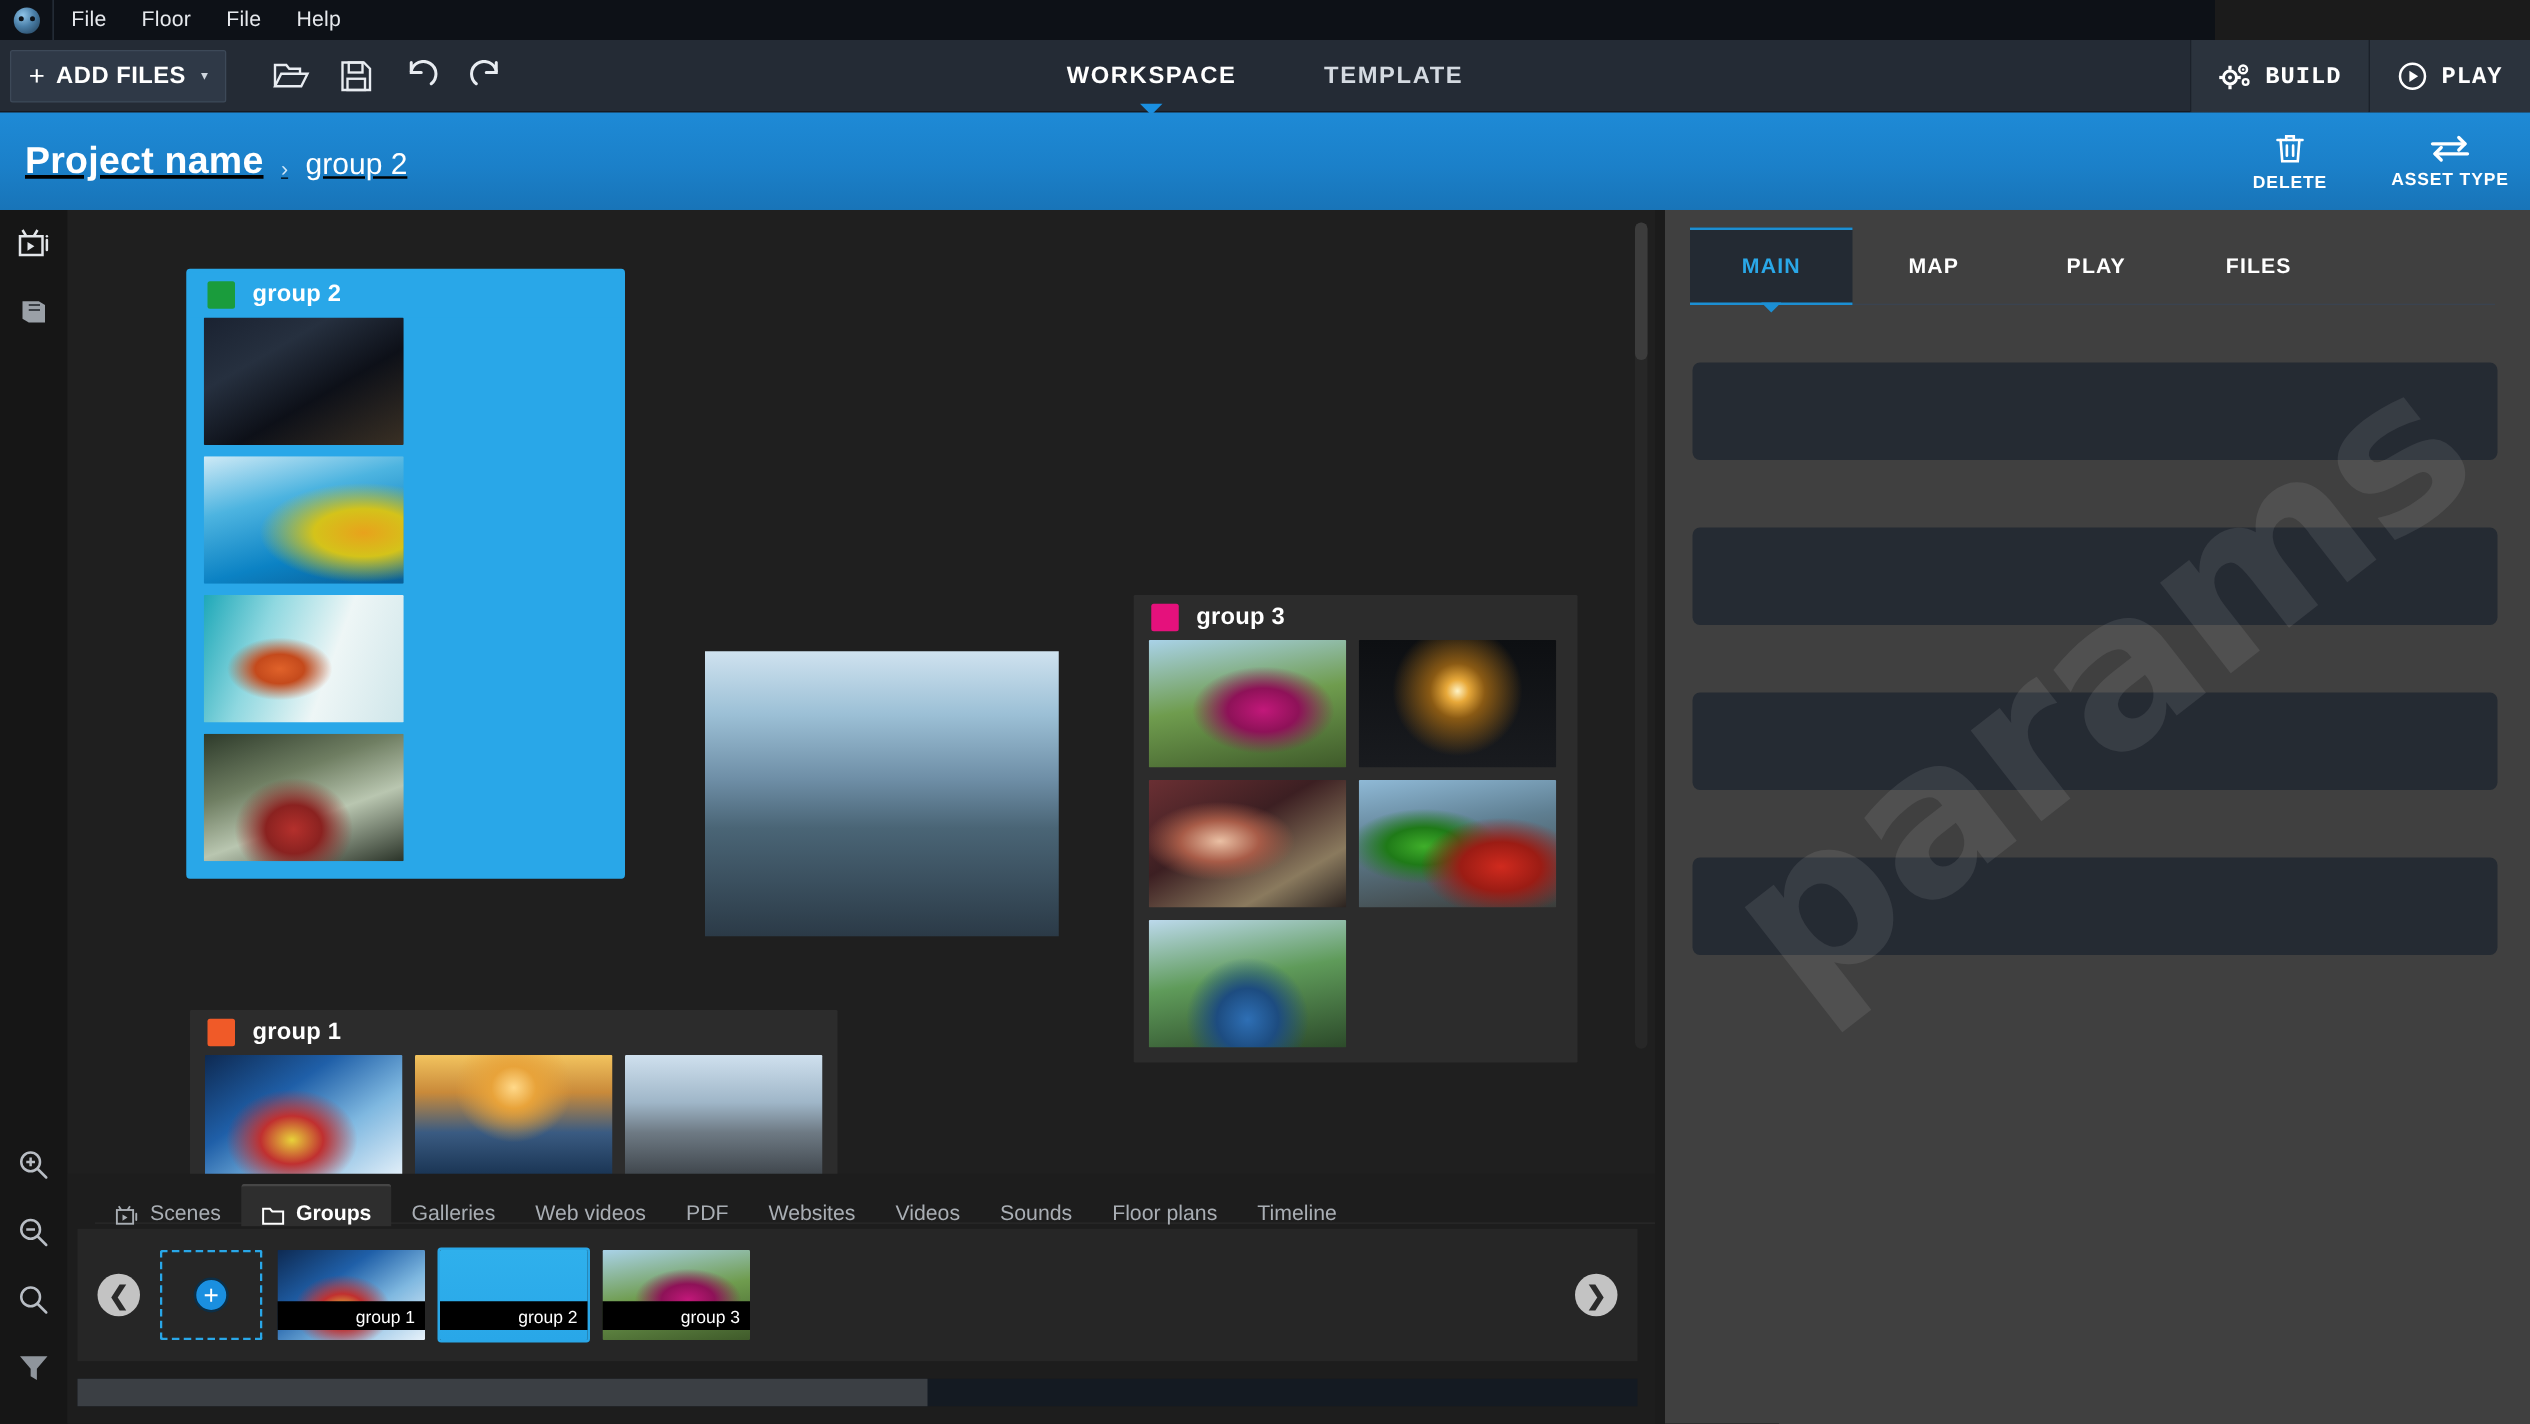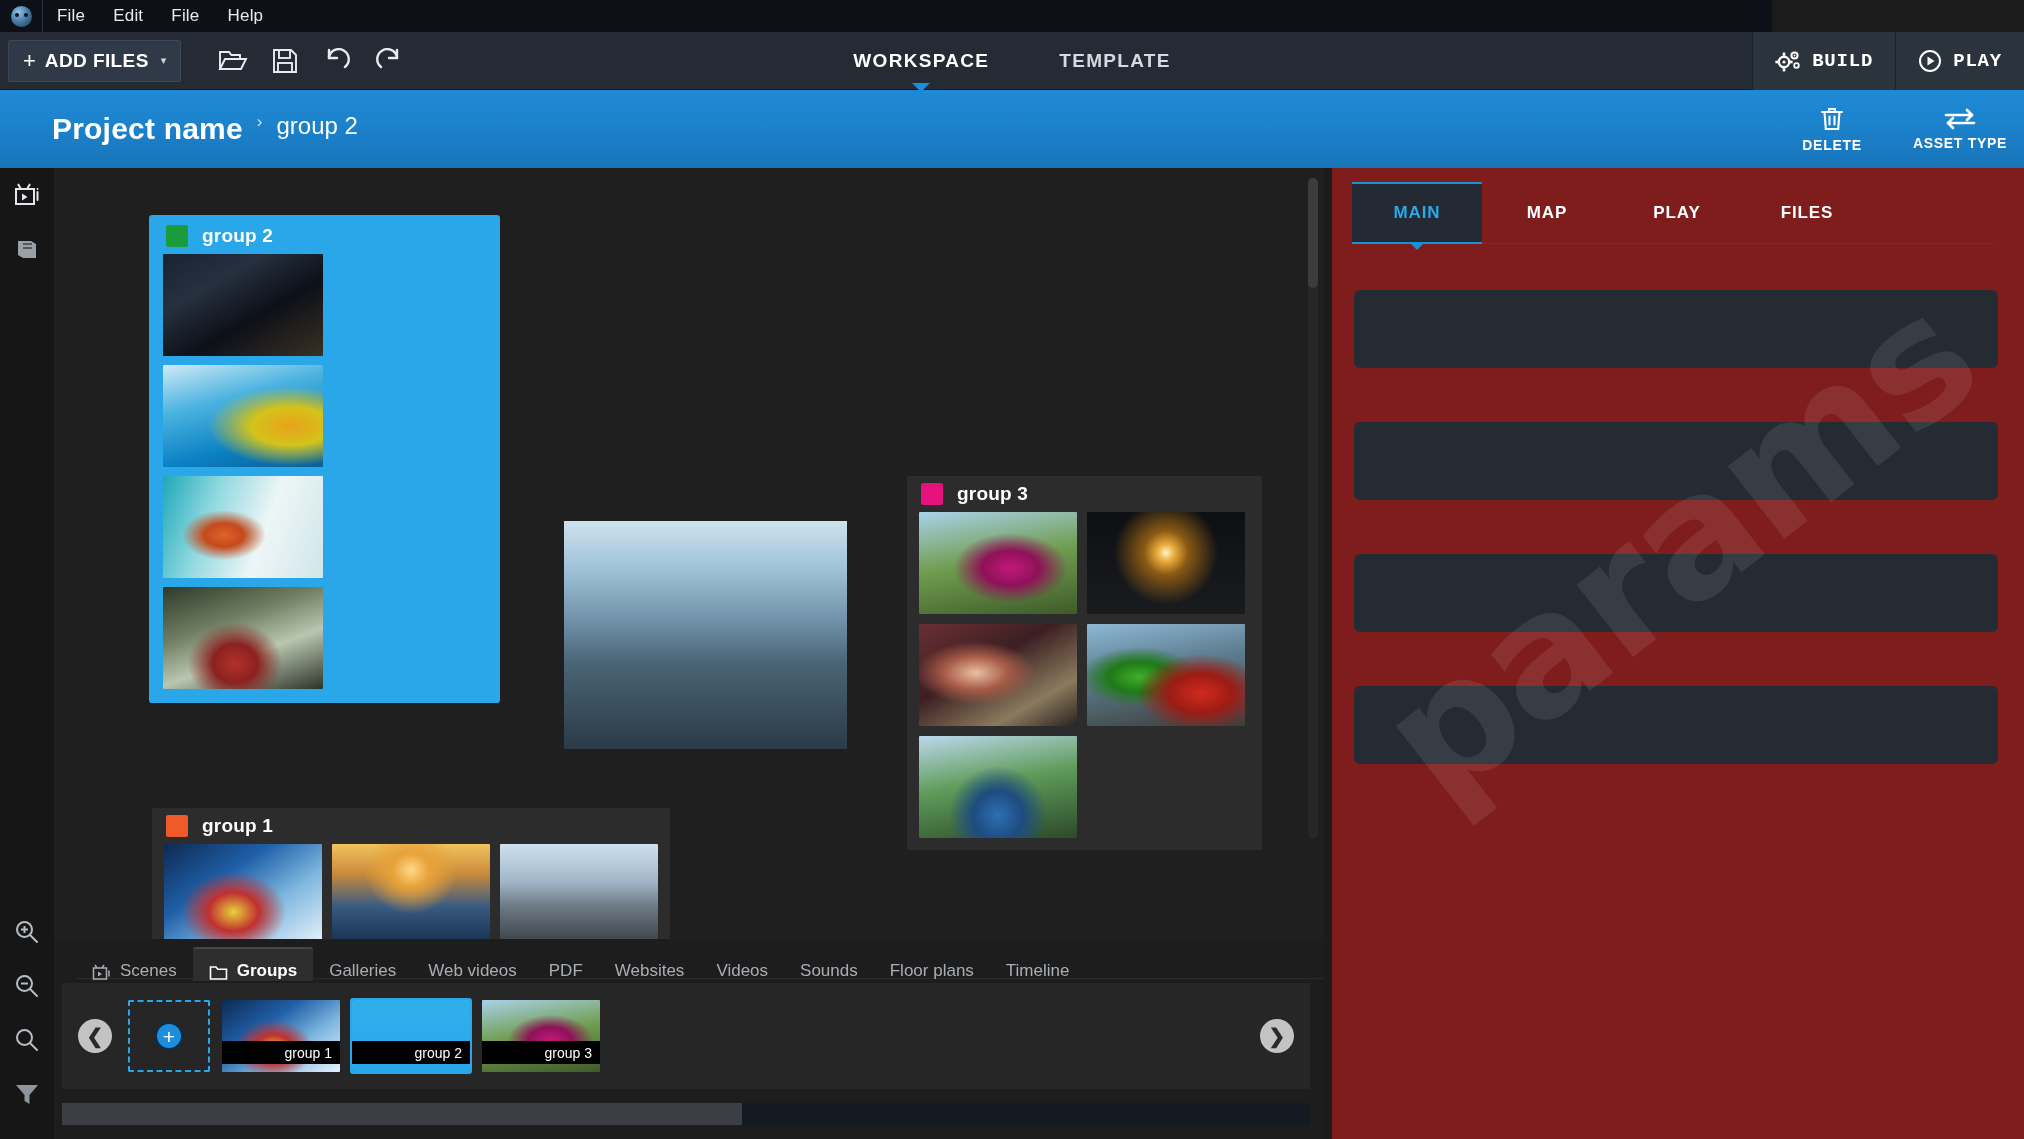--- a/index.html
+++ b/index.html
@@ -82,21 +82,21 @@
     background: #2b333d; color:#fff; font-size:19px; font-weight:700; letter-spacing:.8px;
     cursor:pointer; border-left: 1px solid #1b212a; font-family: Liberation Mono, monospace;
   }
 
   
   .crumbbar {
     position: absolute; top: 90px; left: 0; width: 2024px; height: 78px;
     background: linear-gradient(180deg, #1e8ad6 0%, #1b80c9 55%, #1874b8 100%);
     display: flex; align-items: center;
   }
-  .crumb-wrap { display:flex; align-items: flex-start; margin-left: 52px; }
+  .crumb-wrap { display:flex; align-items: flex-end; margin-left: 20px; text-decoration: underline; }
   .crumb-root { color:#fff; font-size: 30px; font-weight: 700; letter-spacing: .2px; cursor:pointer; }
   .crumb-sep { color:#cfe6f8; font-size: 17px; margin: 0 14px; }
   .crumb-leaf { color:#fff; font-size: 24px; font-weight: 400; cursor: pointer; }
 
   .crumb-actions { margin-left:auto; display:flex; align-items:center; gap: 0; height: 78px; }
   .ca {
     width: 128px; height: 78px; display:flex; flex-direction:column;
     align-items:center; justify-content:center; gap: 5px; cursor:pointer; color:#fff;
   }
   .ca .calabel { font-size: 14px; font-weight: 700; letter-spacing: .7px; }
@@ -204,21 +204,21 @@
     padding-right: 8px;
   }
   .hscroll-track {
     position:absolute; left: 8px; right: 14px; bottom: 14px; height: 22px; background:#141a22;
   }
   .hscroll-thumb { position:absolute; left:0; top:0; height: 22px; width: 680px; background:#3b3f44; cursor:pointer; }
 
   
   .rightpanel {
     position:absolute; top: 168px; right: 0; width: 692px; bottom: 0;
-    background: #7f1d1d; overflow: hidden;
+    background: #404040; overflow: hidden;
   }
   .rtabs {
     display:flex; align-items:center; height: 62px; margin: 14px 28px 0 20px;
     border-bottom: 1px solid #3a4350;
   }
   .rtab {
     flex: 0 0 auto; min-width: 130px; text-align:center; color:#fff;
     font-size: 17px; font-weight: 700; letter-spacing:.9px; height: 62px;
     display:flex; align-items:center; justify-content:center; cursor:pointer; position:relative;
   }
@@ -243,21 +243,21 @@
 <body>
 
 <div class="app">
 
   <div class="menubar">
     <div class="logo-box">
       <div class="logo-circle"></div>
     </div>
     <div class="menu-sep"></div>
     <div class="menu-item">File</div>
-    <div class="menu-item">Edit</div>
+    <div class="menu-item">Floor</div>
     <div class="menu-item">File</div>
     <div class="menu-item">Help</div>
   </div>
 
   <div class="toolbar">
 
     <div class="addfiles">
       <span class="plus">+</span>
       <span class="label">ADD FILES</span>
       <span class="caret">▾</span>

